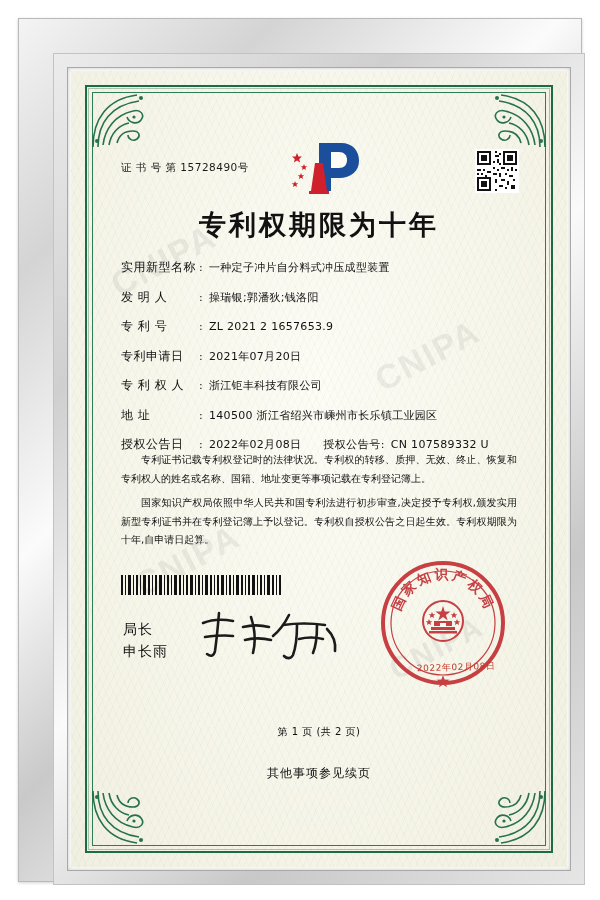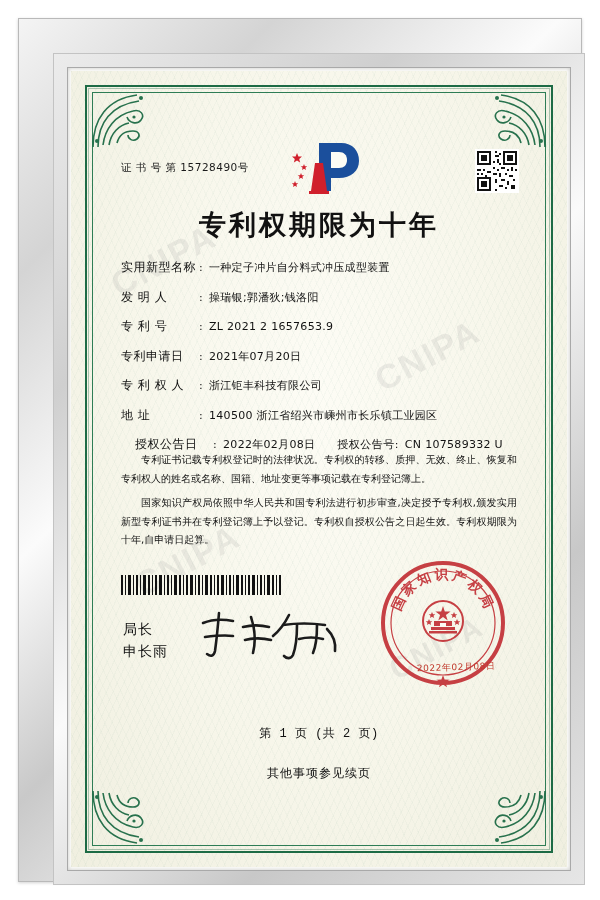--- a/index.html
+++ b/index.html
@@ -215,24 +215,23 @@
     font-size: 9px;
     color: #c0392b;
     letter-spacing: 0.5px;
     transform: rotate(-2deg);
   }
 
   .page-no {
     position: absolute;
     left: 0; right: 0; top: 618px;
     text-align: center;
-    font-size: 12px;
+    font-size: 10px;
     color: #111;
     letter-spacing: 0.5px;
-    font-family: Liberation Mono, monospace;
   }
   .footnote {
     position: absolute;
     left: 0; right: 0; top: 658px;
     text-align: center;
     font-size: 12px;
     color: #111;
     letter-spacing: 1px;
   }
 </style>
@@ -414,21 +413,21 @@
           <span class="field-colon">:</span>
           <span class="field-value bold">浙江钜丰科技有限公司</span>
         </div>
 
         <div class="field-row">
           <span class="field-label">地        址</span>
           <span class="field-colon">:</span>
           <span class="field-value bold">140500 浙江省绍兴市嵊州市长乐镇工业园区</span>
         </div>
 
-        <div class="field-row" style="justify-content:center;">
+        <div class="field-row" style="">
           <span class="field-label">授权公告日</span>
           <span class="field-colon">:</span>
           <span class="field-value bold">2022年02月08日</span>
           <span class="inline-second">
             <span class="field-label2">授权公告号</span>
             <span class="field-colon">:</span>
             <span class="field-value bold">CN 107589332 U</span>
           </span>
         </div>
 

